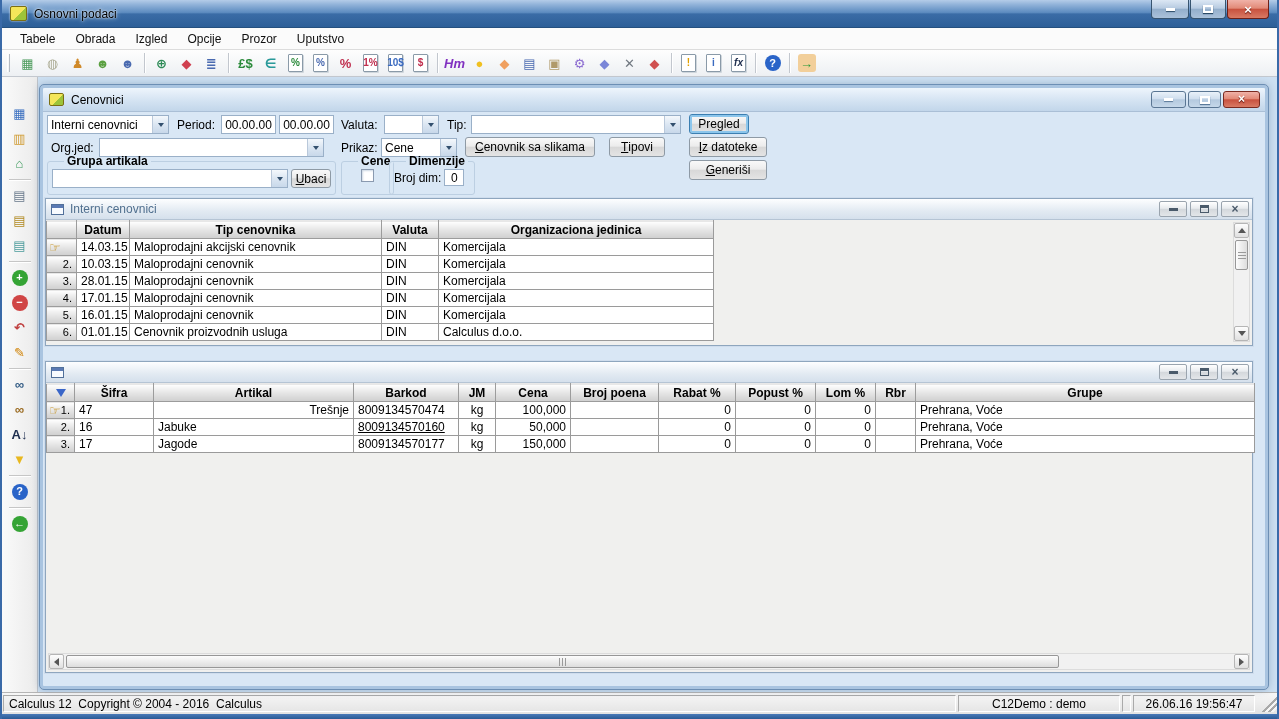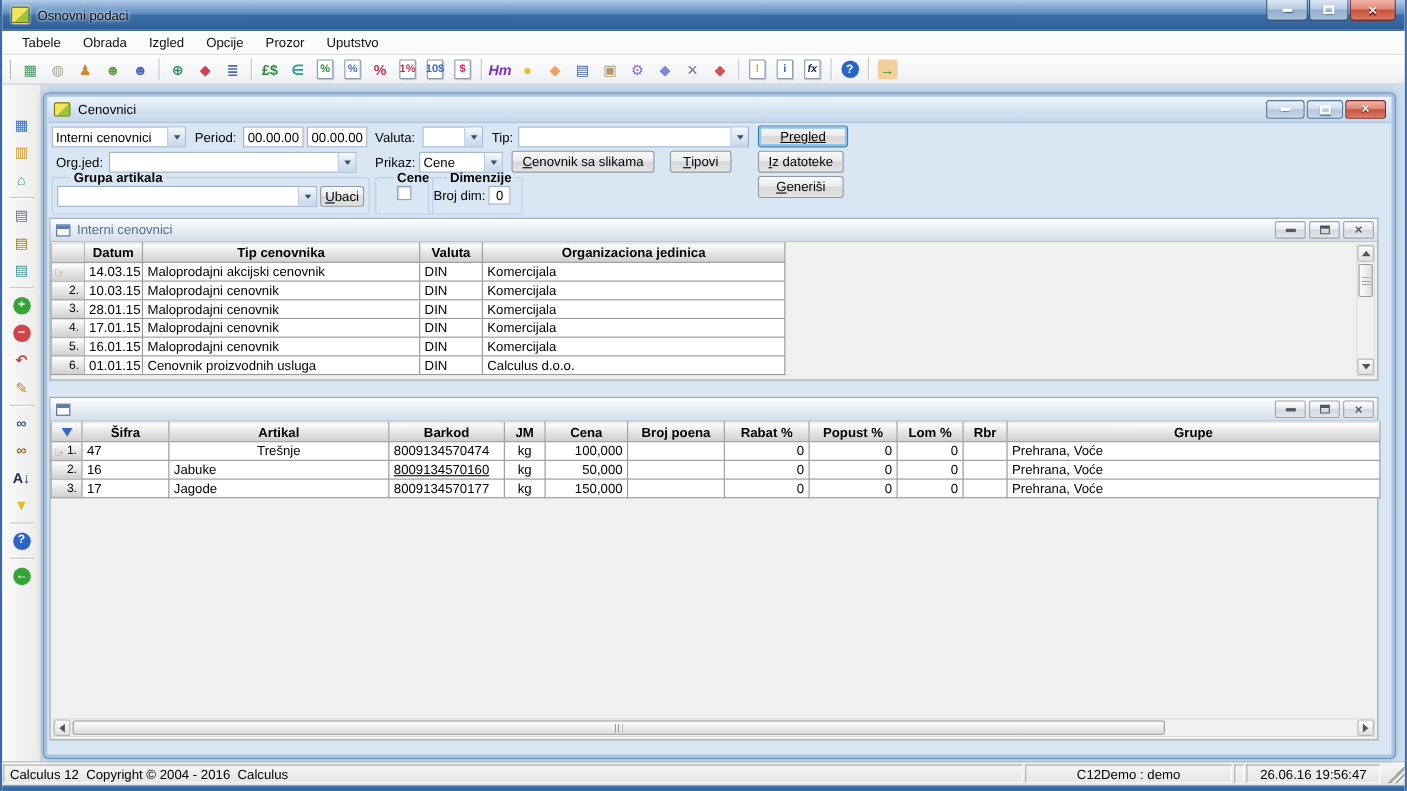--- a/index.html
+++ b/index.html
@@ -128,21 +128,21 @@
   .vthumb .grip { width:8px; height:7px; background:repeating-linear-gradient(#9a9a9a 0 1px, transparent 1px 3px); }
   .hthumb { position:absolute; top:1px; left:17px; right:190px; height:13px; border:1px solid #979797; border-radius:2px;
     background:linear-gradient(#fdfdfd,#dddddd); display:flex; align-items:center; justify-content:center; }
   .hthumb .grip { width:7px; height:8px; background:repeating-linear-gradient(90deg,#9a9a9a 0 1px, transparent 1px 3px); }
 
   
   .statusbar { height:22px; background:linear-gradient(#f7f7f7,#e3e3e3); border-top:1px solid #b5b5b5;
     display:flex; align-items:stretch; font-size:12px; }
   .sb-panel { border:1px solid; border-color:#aaaaaa #ffffff #ffffff #aaaaaa; margin:2px 1px; display:flex; align-items:center; }
   .sb-left { flex:1; padding-left:5px; white-space:pre; }
-  .sb-user { width:188px; justify-content:center; }
+  .sb-user { width:162px; justify-content:center; }
   .sb-mini { width:9px; }
   .sb-time { width:122px; justify-content:center; }
   .sb-grip { width:20px; margin:2px 0 2px 1px; border:none;
     background:
       linear-gradient(135deg, transparent 0 58%, #a9a9a9 58% 66%, #f5f5f5 66% 74%, transparent 74%),
       linear-gradient(135deg, transparent 0 74%, #a9a9a9 74% 82%, #f5f5f5 82% 90%, transparent 90%); }
   .bottom-frame { height:5px; background:linear-gradient(#4a7ab8,#2a5a94); }
 </style>
 </head>
 <body>
@@ -469,21 +469,21 @@
             </div>
             <div class="f-abs" style="left:404px;top:3px;height:19px;">
                 <span class="lbl">Tip:</span>
               </div>
             <div class="f-abs combo" style="left:428px;top:3px;width:210px;">
               <span class="combo-text"></span>
               <span class="combo-btn">
                   <span class="tri-down"></span>
                 </span>
             </div>
-            <div class="f-abs btn default" style="left:646px;top:2px;width:82px;text-decoration:underline;">Pregled</div>
+            <div class="f-abs btn default" style="left:646px;top:2px;width:60px;">Pregled</div>
 
             <div class="f-abs" style="left:8px;top:26px;height:19px;">
                 <span class="lbl">Org.jed:</span>
               </div>
             <div class="f-abs combo" style="left:56px;top:26px;width:225px;">
               <span class="combo-text"></span>
               <span class="combo-btn">
                   <span class="tri-down"></span>
                 </span>
             </div>
@@ -667,21 +667,21 @@
                       <th>Popust %</th>
                       <th>Lom %</th>
                       <th>Rbr</th>
                       <th>Grupe</th>
                     </tr>
                   </thead>
                   <tbody>
                     <tr>
                       <td class="sel"><span class="hand">☞</span>1.</td>
                       <td style="text-align: left;">47</td>
-                      <td style="text-align: center;">Trešnje</td>
+                      <td style="text-align: right;">Trešnje</td>
                       <td style="text-align: left;">8009134570474</td>
                       <td style="text-align: center;">kg</td>
                       <td style="text-align: right;">100,000</td>
                       <td style="text-align: right;"></td>
                       <td style="text-align: right;">0</td>
                       <td style="text-align: right;">0</td>
                       <td style="text-align: right;">0</td>
                       <td style="text-align: left;"></td>
                       <td style="text-align: left;">Prehrana, Voće</td>
                     </tr>

